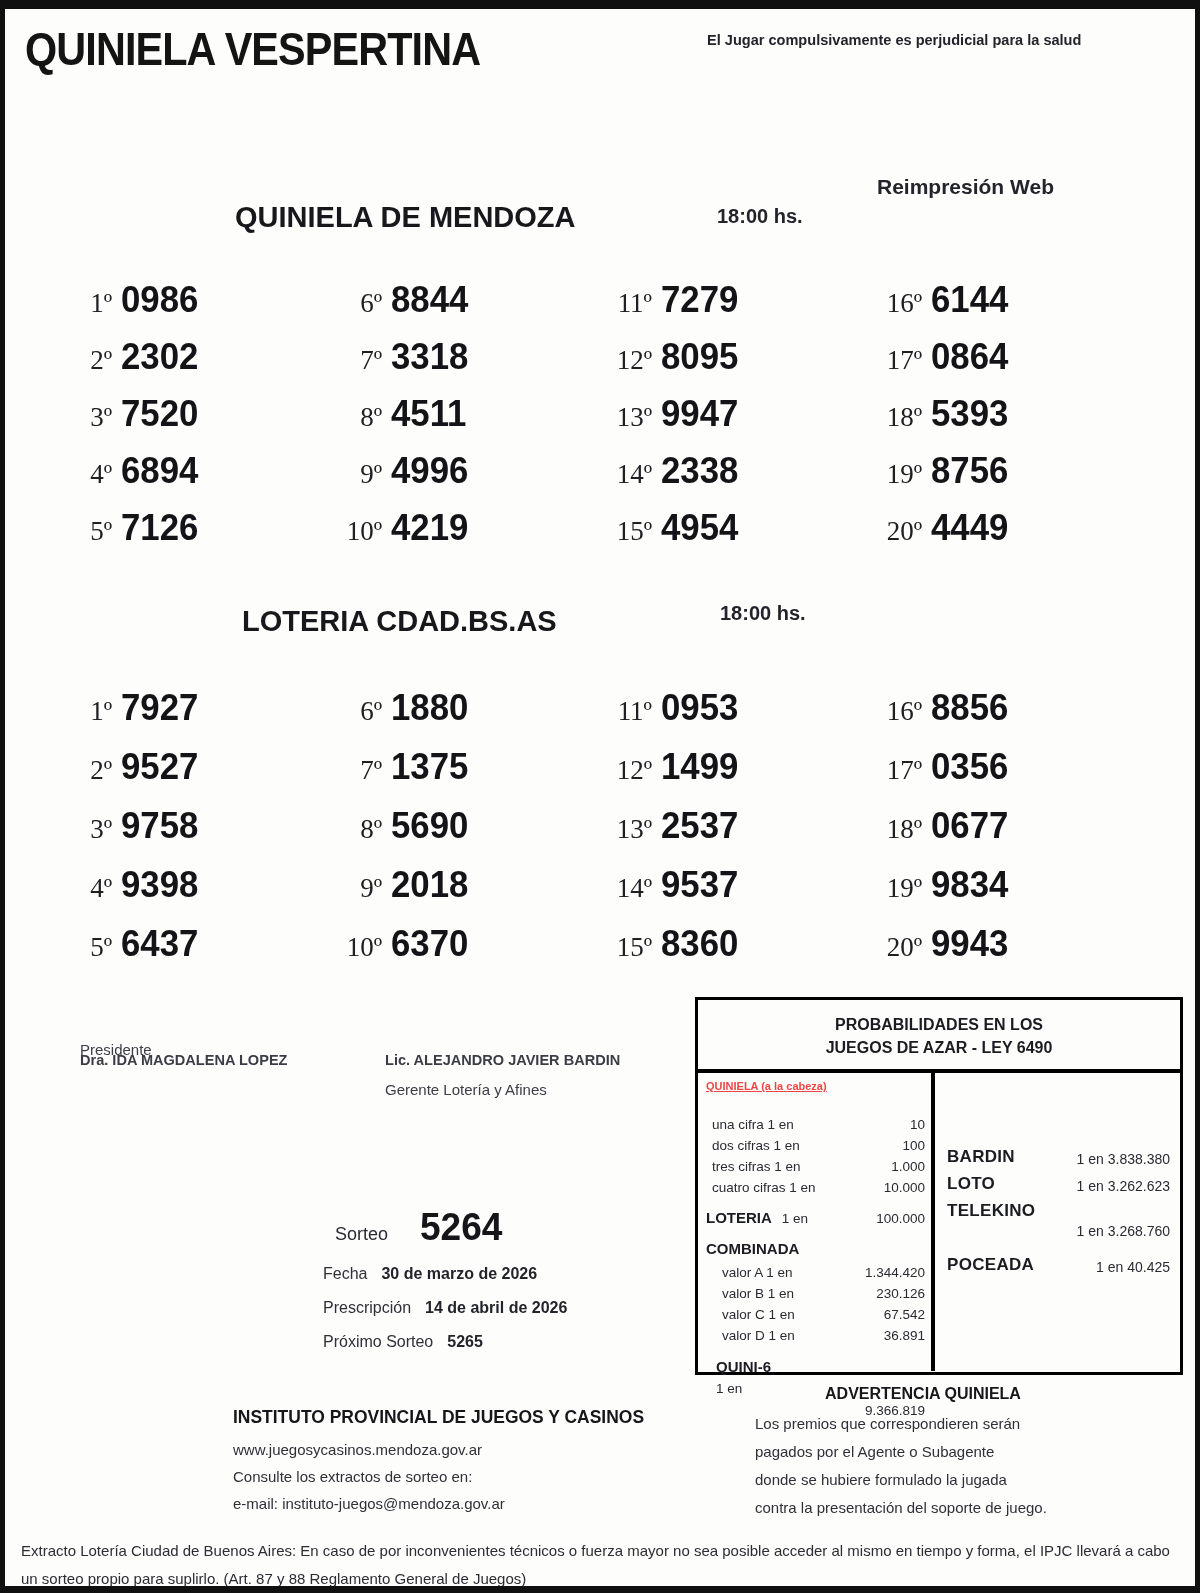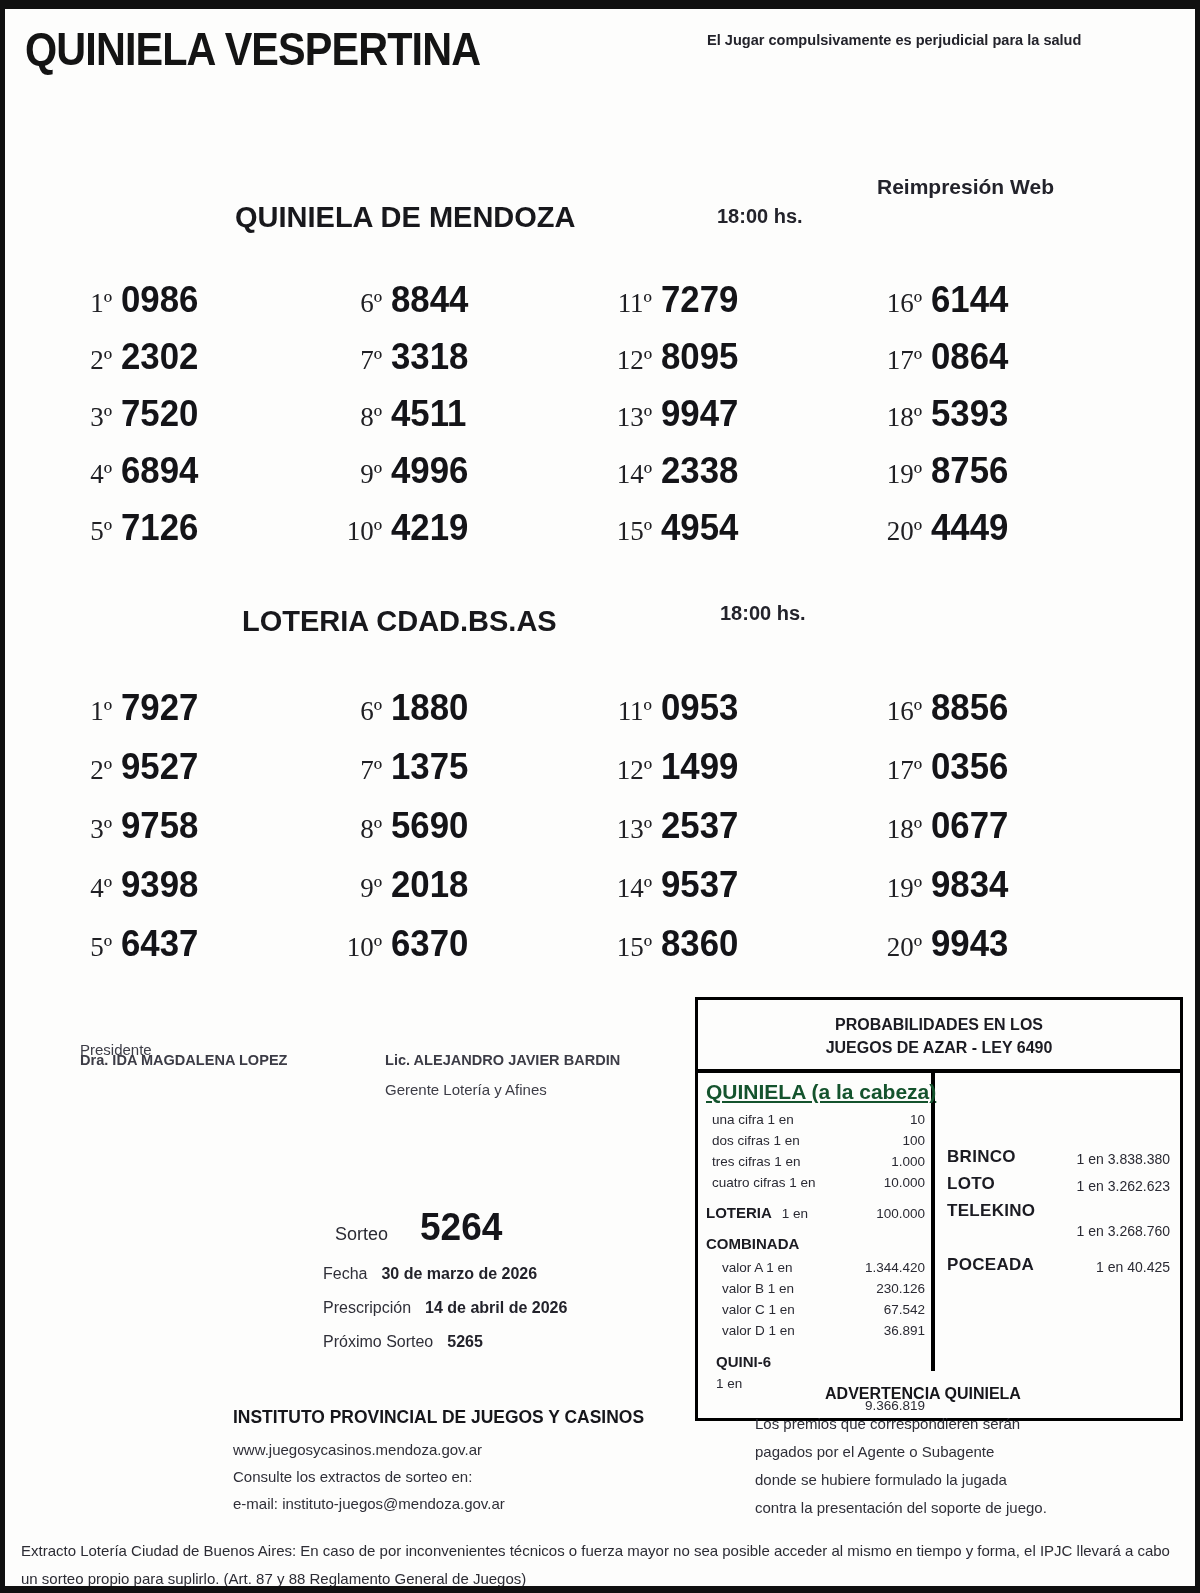--- a/index.html
+++ b/index.html
@@ -49,38 +49,38 @@
   .num{margin-left:9px;font-size:37px;font-weight:bold;color:#141418;letter-spacing:0;transform:scaleX(.94);transform-origin:left bottom;white-space:nowrap;}
 
   .sig-name{font-size:15px;color:#3c3c46;font-weight:bold;white-space:nowrap;transform:scaleX(.97);transform-origin:left top;}
   .sig-title{font-size:15px;color:#3c3c46;white-space:nowrap;}
   .sig-left-name{left:75px;top:1042px;}
   .sig-left-title{left:75px;top:1032px;}
   .sig-right-name{left:380px;top:1042px;}
   .sig-right-title{left:380px;top:1072px;}
 
   .prob-box{
-    left:690px;top:988px;width:488px;height:424px;
+    left:690px;top:988px;width:488px;height:378px;
     box-sizing:border-box;border:3px solid #000;
     background:#fdfdfc;
   }
   .prob-header{
     box-sizing:border-box;height:73px;border-bottom:4px solid #000;
     text-align:center;padding-top:13px;
     font-size:16px;font-weight:bold;color:#1b1b22;line-height:1.45;
   }
   .prob-body{display:flex;height:298px;}
   .prob-left{
     box-sizing:border-box;width:237px;flex:none;
     border-right:4px solid #000;
     padding:7px 6px 4px 8px;
     font-size:13.5px;color:#2a2a33;
   }
   .prob-right{flex:1;box-sizing:border-box;padding:74px 10px 0 12px;font-size:14px;color:#2a2a33;}
-  .q-header{font-size:21px;font-weight:bold;text-decoration:underline;color:#14532d;margin-bottom:5px;white-space:nowrap;}
+  .q-header{font-size:11px;font-weight:bold;text-decoration:underline;color:#ef4444;margin-bottom:22px;white-space:nowrap;}
   .prob-row{display:flex;justify-content:space-between;line-height:21px;padding-left:6px;}
   .prob-row .v{text-align:right;}
   .loteria-row,.quini-row{display:flex;align-items:baseline;margin-top:9px;line-height:22px;}
   .loteria-row .g-name,.quini-row .g-name{font-weight:bold;font-size:15px;color:#1b1b22;}
   .loteria-row .g-mid,.quini-row .g-mid{margin-left:10px;}
   .loteria-row .g-val,.quini-row .g-val{margin-left:auto;}
   .combinada-header{font-size:15px;font-weight:bold;color:#1b1b22;margin-top:8px;line-height:22px;}
   .valor-rows{margin-top:2px;}
   .valor-rows .prob-row{padding-left:16px;line-height:21px;}
   .quini-row{margin-top:10px;flex-direction:column;}
@@ -362,21 +362,21 @@
             </div>
           </div>
         <div class="quini-row">
           <span class="g-name">QUINI-6</span>
           <span class="g-mid">1 en</span>
           <span class="g-val">9.366.819</span>
         </div>
       </div>
       <div class="prob-right">
           <div class="game-row">
-            <span class="game-name">BRINCO</span>
+            <span class="game-name">BARDIN</span>
             <span class="game-value">1 en 3.838.380</span>
           </div>
           <div class="game-row">
             <span class="game-name">LOTO</span>
             <span class="game-value">1 en 3.262.623</span>
           </div>
           <div class="game-row stacked">
             <span class="game-name">TELEKINO</span>
             <span class="game-value">1 en 3.268.760</span>
           </div>

